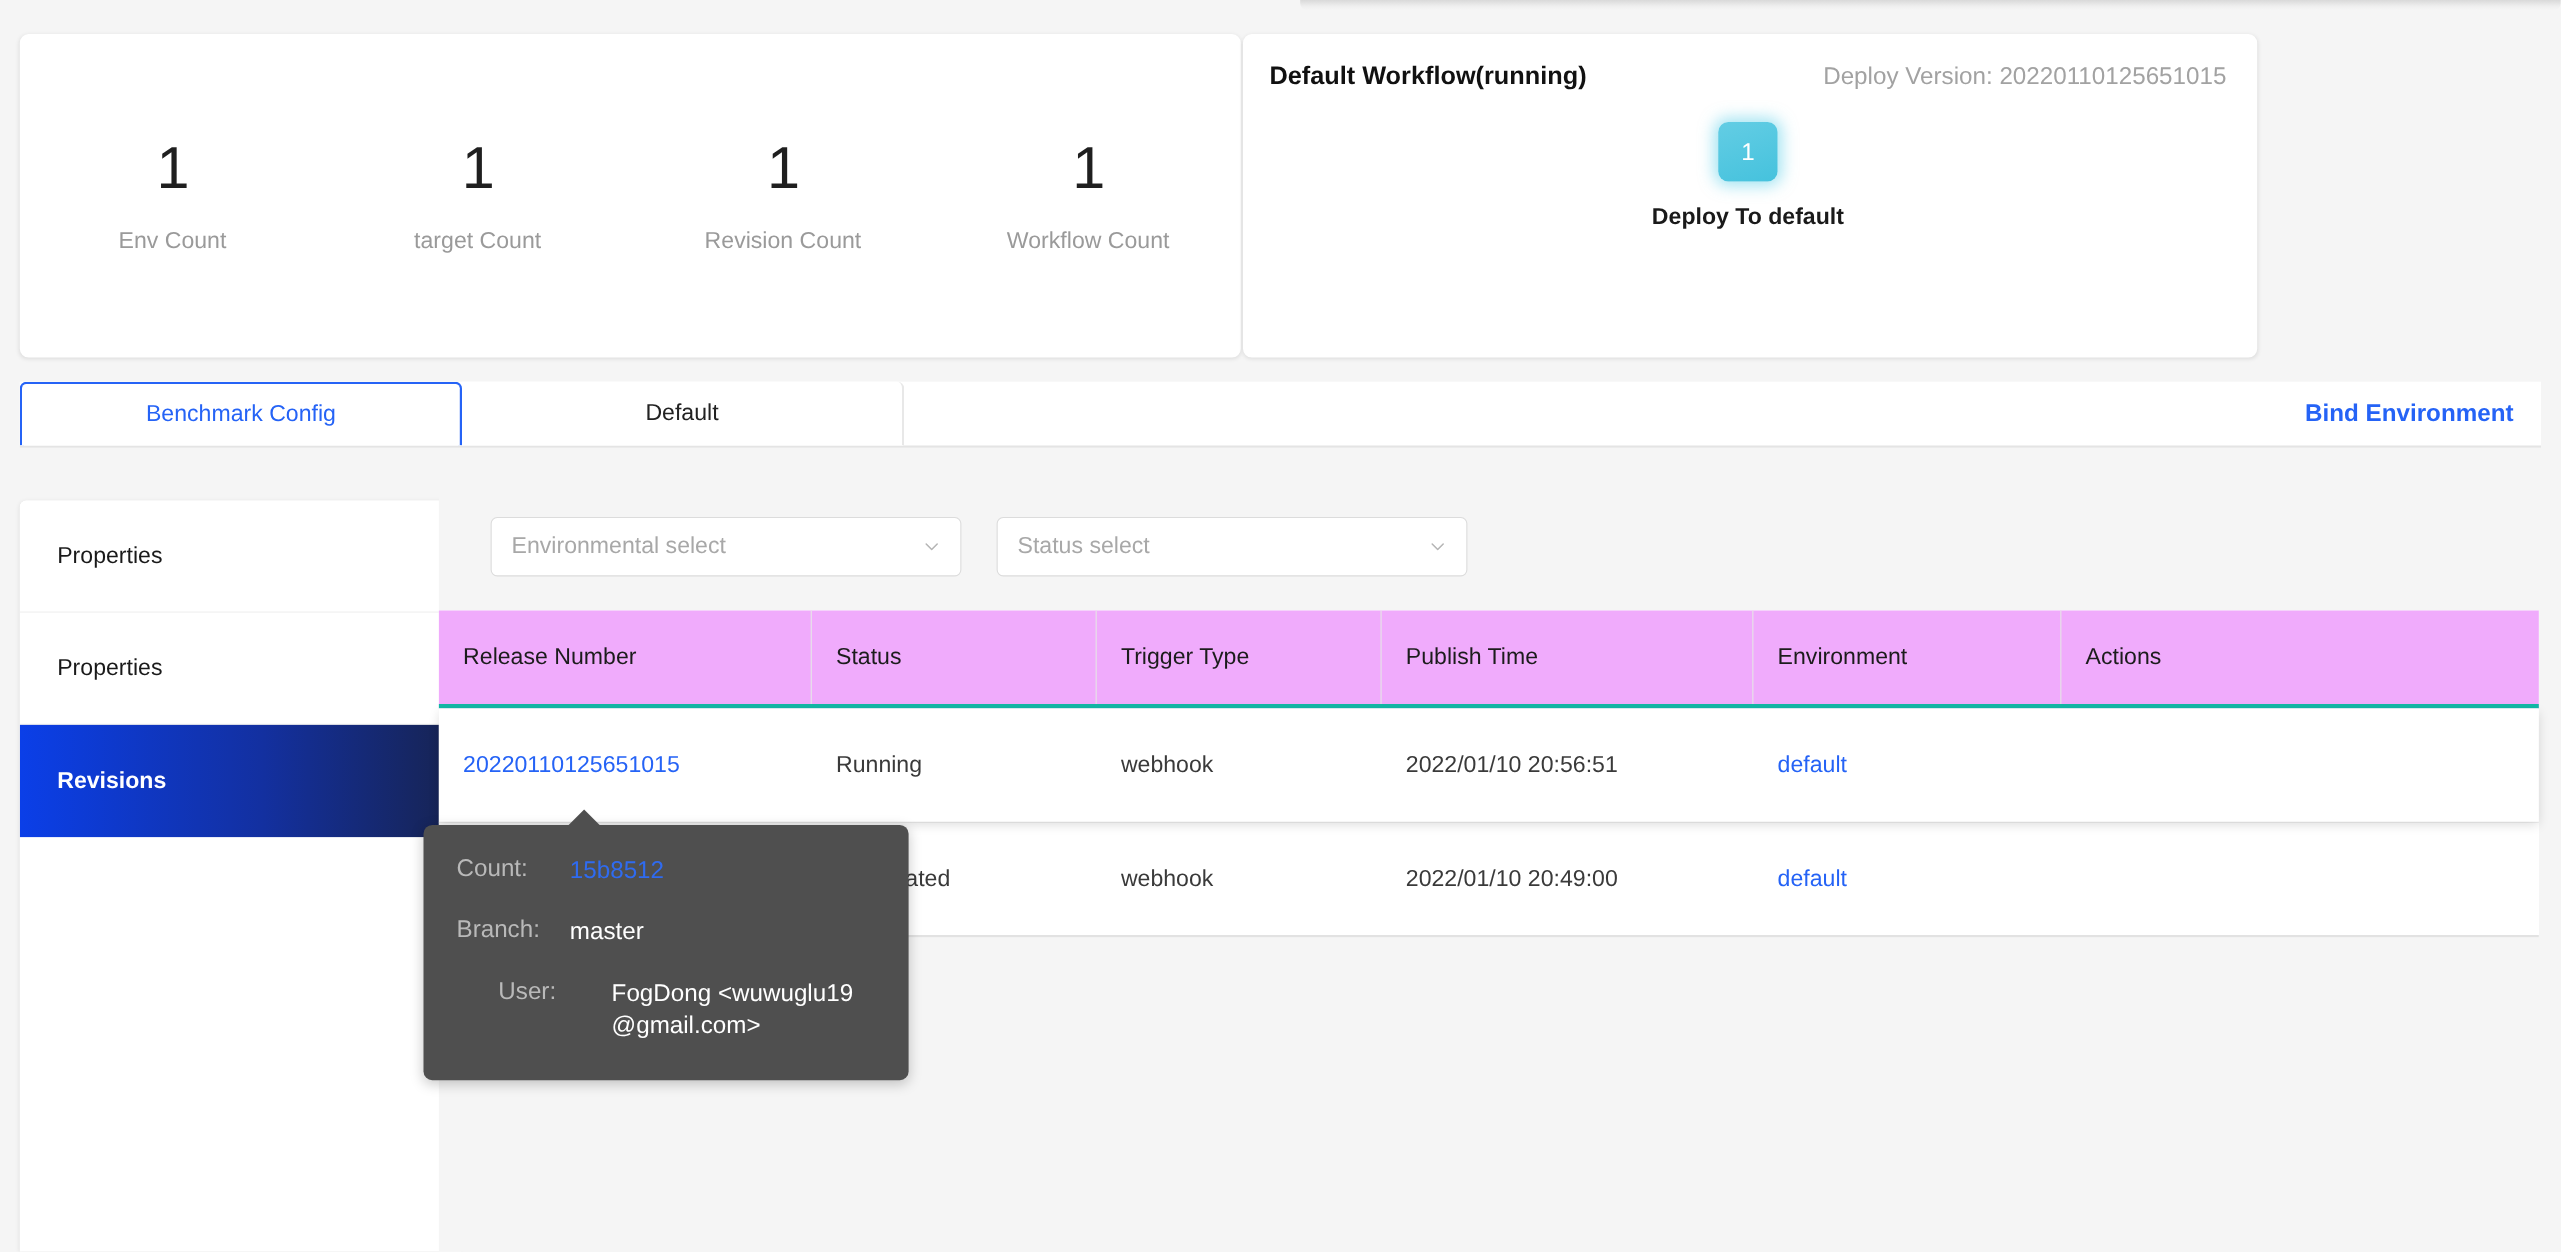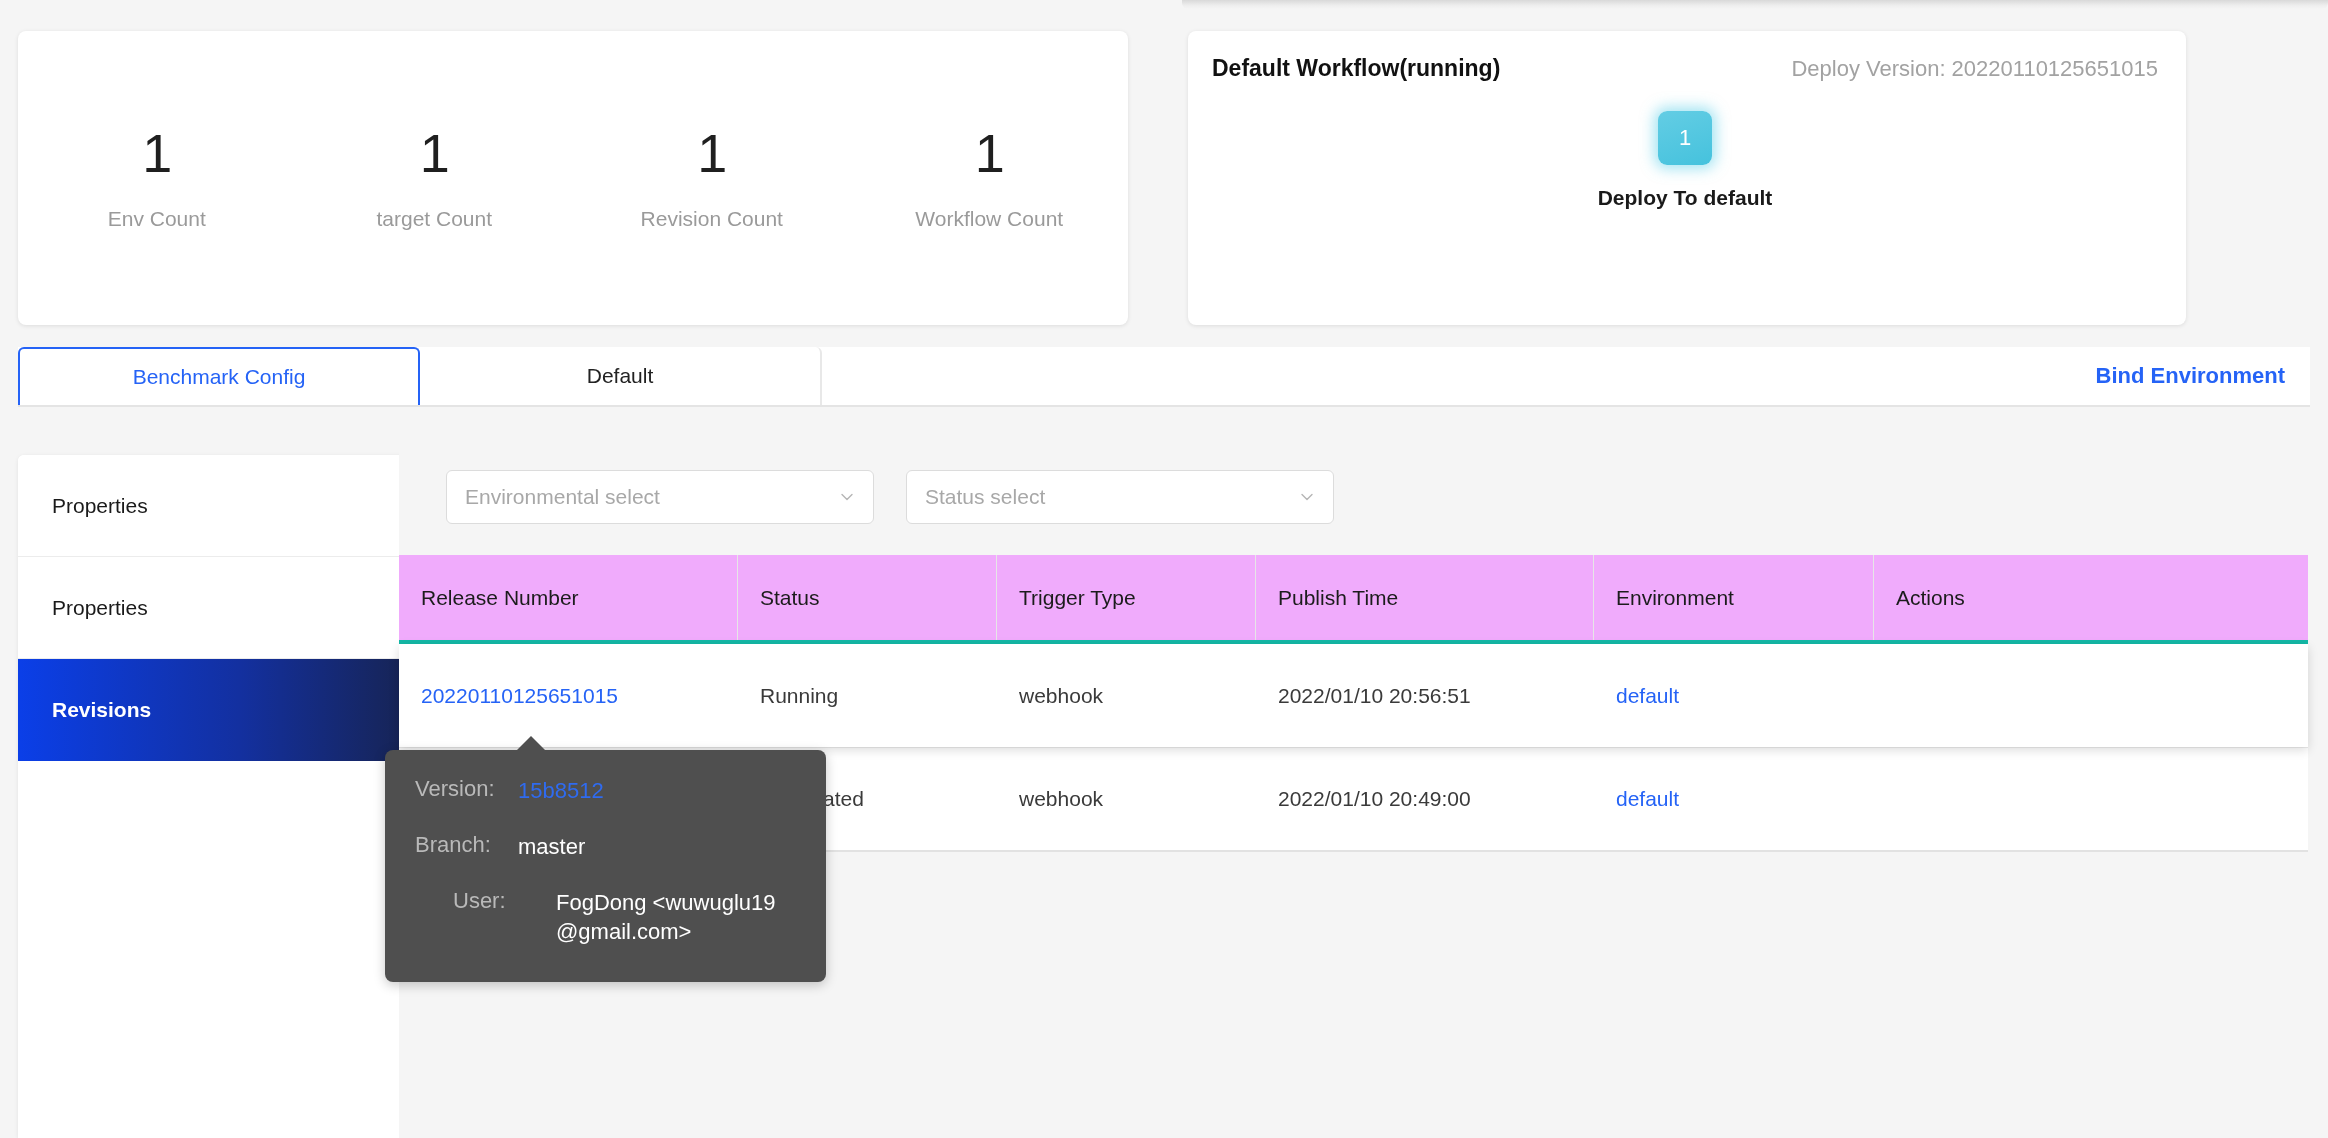--- a/index.html
+++ b/index.html
@@ -69,23 +69,23 @@
   .stat-label {
     margin-top: 27px;
     font-size: 21px;
     color: #9a9a9a;
     font-weight: 400;
   }
 
   
   .workflow-card {
     position: absolute;
-    left: 1188px;
+    left: 1130px;
     top: 31px;
-    width: 998px;
+    width: 922px;
     height: 294px;
     padding: 24px 28px 5px 24px;
   }
 
   .wf-head {
     display: flex;
     align-items: baseline;
     justify-content: space-between;
   }
 
@@ -494,21 +494,21 @@
     </div>
 
   </div>
 
 </div>
 
 <div class="tooltip">
   <div class="tooltip-arrow"></div>
 
   <div class="tt-row">
-    <div class="tt-label">Version:</div>
+    <div class="tt-label">Count:</div>
     <div class="tt-value commit">15b8512</div>
   </div>
 
   <div class="tt-row">
     <div class="tt-label">Branch:</div>
     <div class="tt-value">master</div>
   </div>
 
   <div class="tt-row">
     <div class="tt-label">User:</div>

